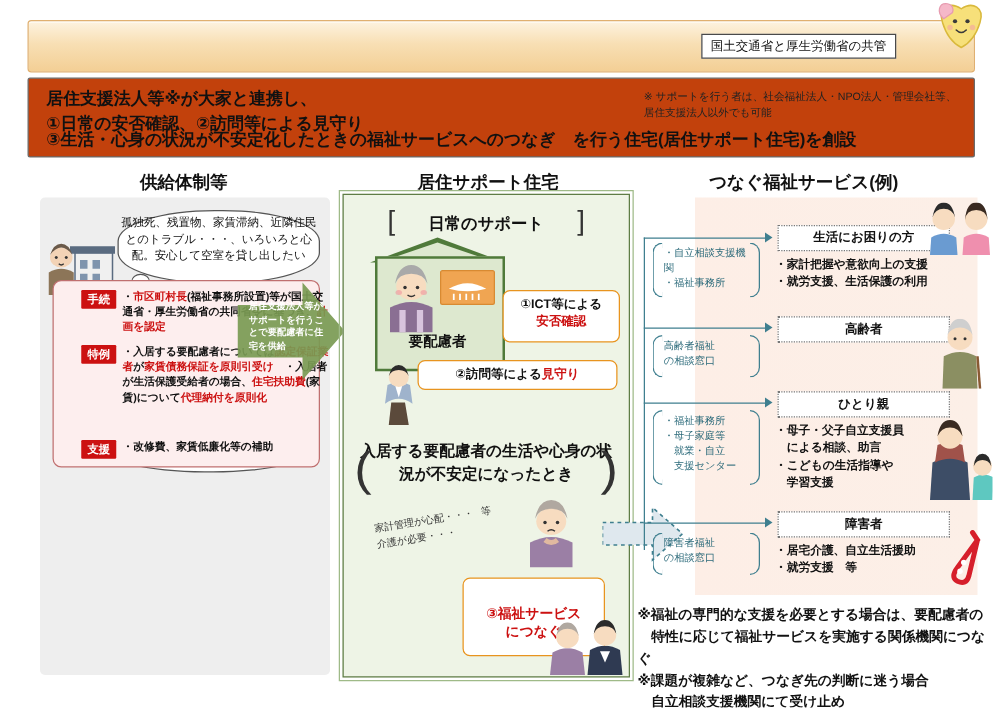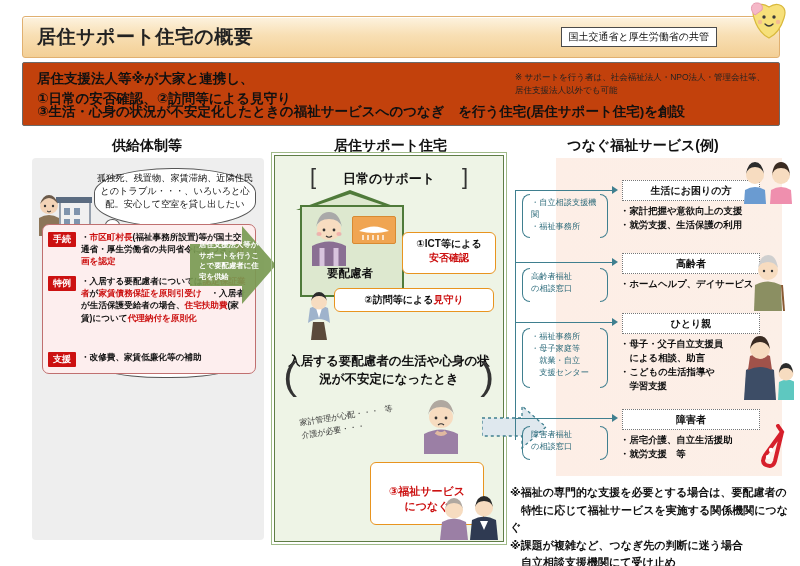--- a/index.html
+++ b/index.html
@@ -87,21 +87,21 @@
   .renkei{position:absolute;left:152px;top:100px;font-size:12px;font-weight:bold;color:#111;}
 
   
   .fig{position:absolute;}
 
   
   .policy{
     position:absolute;left:42px;top:224px;width:212px;height:148px;
     background:#fdeeee;border:1.4px solid #c07070;border-radius:7px;
   }
-  .p-row{position:absolute;left:5px;width:200px;display:flex;gap:5px;}
+  .p-row{position:absolute;left:22px;width:200px;display:flex;gap:5px;}
   .p-tag{
     flex:0 0 auto;background:#cc1111;color:#fff;font-size:9px;font-weight:bold;
     padding:1px 5px;border-radius:1px;height:13px;line-height:12px;margin-top:1px;
   }
   .p-txt{font-size:8.6px;line-height:1.42;color:#111;font-weight:bold;}
   .red{color:#cc1111;}
   #pr1{top:6px;}
   #pr2{top:50px;}
   #pr3{top:126px;}
 
@@ -206,21 +206,20 @@
     position:absolute;left:510px;top:484px;width:286px;
     font-size:11px;line-height:1.6;color:#111;font-weight:bold;
   }
 </style>
 </head>
 <body>
 
 <div class="page">
 
   <div class="hdr">
-    <div class="hdr-title">居住サポート住宅の概要</div>
     <div class="hdr-badge">国土交通省と厚生労働省の共管</div>
   </div>
   <svg class="hdr-mascot" viewBox="0 0 50 44">
     <path d="M10 20 C6 8 16 3 25 9 C34 3 44 8 40 20 C37 30 31 37 25 40 C19 37 13 30 10 20 Z" fill="#f7e07a" stroke="#d9b93c" stroke-width="1.2"></path>
     <path d="M11 17 C5 12 7 4 14 5 C18 5.5 19 9 18 12 Z" fill="#f5b8c8" stroke="#e79bb0" stroke-width="1"></path>
     <circle cx="20" cy="19" r="1.7" fill="#3a3a3a"></circle>
     <circle cx="30" cy="19" r="1.7" fill="#3a3a3a"></circle>
     <path d="M21 26 q4 4 8 0" stroke="#3a3a3a" stroke-width="1.3" fill="none" stroke-linecap="round"></path>
     <circle cx="16" cy="24" r="2.2" fill="#f3a3a3" opacity=".6"></circle>
     <circle cx="34" cy="24" r="2.2" fill="#f3a3a3" opacity=".6"></circle>
@@ -404,23 +403,20 @@
     <path d="M30 14 q1 -14 9 -14 q8 0 9 14 q-1 -8 -9 -8 q-8 0 -9 8Z" fill="#3a2b22"></path>
   </svg>
 
   <div class="hline" style="left:515px;top:262px;width:98px;"></div>
   <div class="harrow" style="left:612px;top:258px;"></div>
   <div class="src-box" style="left:522px;top:268px;width:68px;height:26px;">
     <span style="white-space:pre-line;">高齢者福祉
 の相談窓口</span>
   </div>
   <div class="svc-title" style="left:622px;top:253px;width:136px;">高齢者</div>
-  <div class="svc-body" style="left:620px;top:277px;width:150px;">
-    <div>・ホームヘルプ、デイサービス</div>
-  </div>
   <svg class="fig" style="left:748px;top:255px;width:40px;height:56px;" viewBox="0 0 40 56">
     <path d="M6 56 L7 30 q13 -7 26 0 L34 56Z" fill="#8b8f62"></path>
     <ellipse cx="20" cy="15" rx="10" ry="10" fill="#f7dcc0"></ellipse>
     <path d="M10 13 q2 -13 10 -13 q8 0 10 13 q-3 -6 -10 -6 q-7 0 -10 6Z" fill="#cfcfcf"></path>
     <circle cx="16" cy="16" r="1.2" fill="#333"></circle>
       <circle cx="24" cy="16" r="1.2" fill="#333"></circle>
     <path d="M34 30 L36 56" stroke="#8a5a33" stroke-width="2"></path>
   </svg>
 
   <div class="hline" style="left:515px;top:322px;width:98px;"></div>

